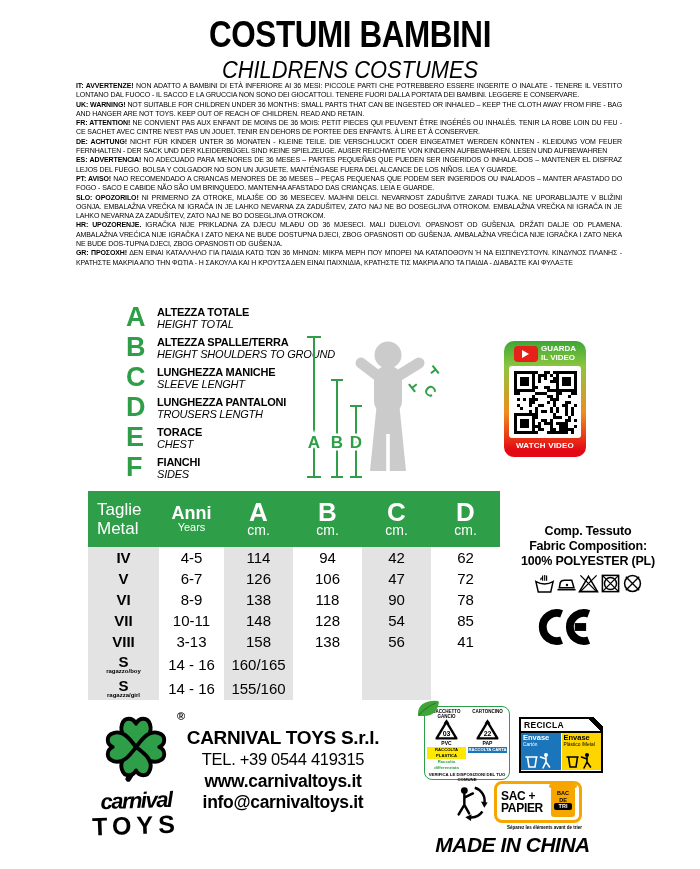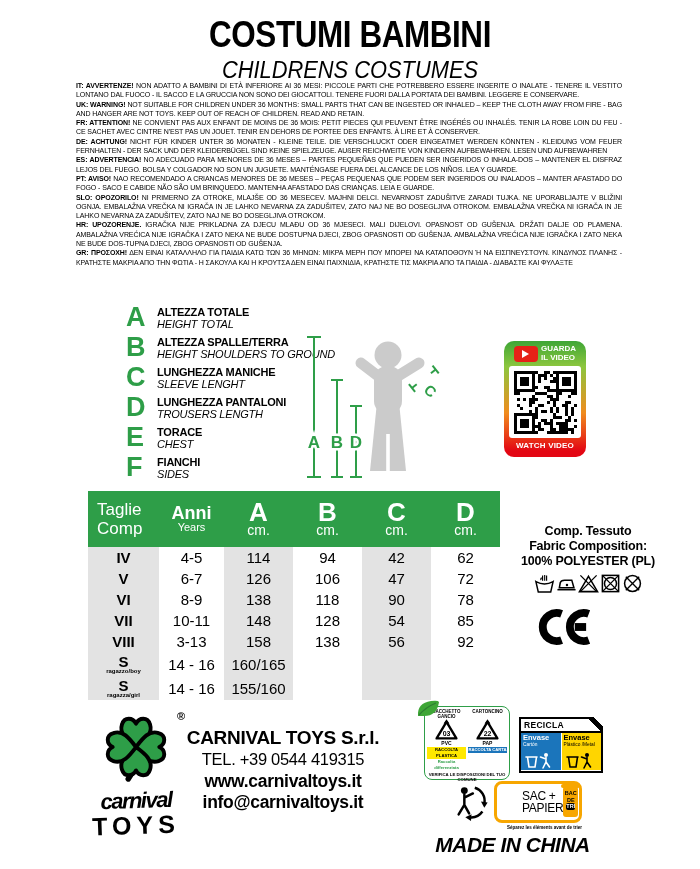--- a/index.html
+++ b/index.html
@@ -88,21 +88,21 @@
   .rp{flex:1;padding:1px 2px;position:relative;box-sizing:border-box;}
   .rp.blue{background:#1B75BB;color:#fff;border-right:1px solid #fff;}
   .rp.yellow{background:#FFD500;color:#000;}
   .rp-l1{display:block;font-size:7.5px;font-weight:bold;line-height:8px;}
   .rp-l2{display:block;font-size:4.8px;line-height:5.5px;}
   .rp svg{position:absolute;bottom:1px;left:3px;width:32px;height:17px;}
   
   .triman{position:absolute;left:452px;top:783px;width:38px;height:38px;}
   .sac{position:absolute;left:494px;top:781px;width:88px;height:42px;border:3px solid #F7A600;border-radius:8px;
        box-sizing:border-box;display:flex;align-items:center;justify-content:space-between;padding:2px 4px;background:#fff;}
-  .sac-text{font-size:12px;font-weight:normal;line-height:12.5px;letter-spacing:-.3px;margin-left:21px;}
+  .sac-text{font-size:12px;font-weight:bold;line-height:12.5px;letter-spacing:-.3px;}
   .bac{width:24px;height:30px;background:#F7A600;border-radius:2px 2px 3px 3px;text-align:center;
        font-size:5.5px;font-weight:bold;line-height:6.5px;padding-top:3px;box-sizing:border-box;position:relative;}
   .bac::before{content:'';position:absolute;top:-3px;left:-2px;right:-2px;height:4px;background:#F7A600;border-radius:2px;}
   .bac .bacline{display:block;}
   .bac .tri{display:block;background:#000;color:#fff;margin:0 3px;border-radius:2px;}
   .sort-note{position:absolute;left:480px;top:825px;width:102px;text-align:right;font-size:4.5px;font-weight:bold;}
   .madein{position:absolute;left:430px;top:833px;width:165px;text-align:center;font-size:21px;
           font-weight:bold;font-style:italic;letter-spacing:-.5px;}
   svg text{font-family:"Liberation Sans",sans-serif;}
 </style>
@@ -669,21 +669,21 @@
         <col style="width:65px">
       <col class="shade" style="width:69px">
         <col style="width:69px">
       <col class="shade" style="width:69px">
         <col style="width:69px">
     </colgroup>
     <thead>
       <tr>
         <th class="th0">
             <span class="h-main">Taglie</span>
-            <span class="h-sub">Comp</span>
+            <span class="h-sub">Metal</span>
           </th>
         <th class="th1">
             <span class="h-main">Anni</span>
             <span class="h-sub">Years</span>
           </th>
         <th class="thL">
             <span class="h-main">A</span>
             <span class="h-sub">cm.</span>
           </th>
         <th class="thL">
@@ -732,21 +732,21 @@
         <td>128</td>
         <td>54</td>
         <td>85</td>
       </tr>
       <tr>
         <td class="sz">VIII</td>
         <td>3-13</td>
         <td>158</td>
         <td>138</td>
         <td>56</td>
-        <td>92</td>
+        <td>41</td>
       </tr>
       <tr class="tall">
         <td class="sz"><span>S</span><span class="szsub">ragazzo/boy</span></td>
         <td>14 - 16</td>
         <td>160/165</td>
         <td></td>
         <td></td>
         <td></td>
       </tr>
       <tr class="tall">

